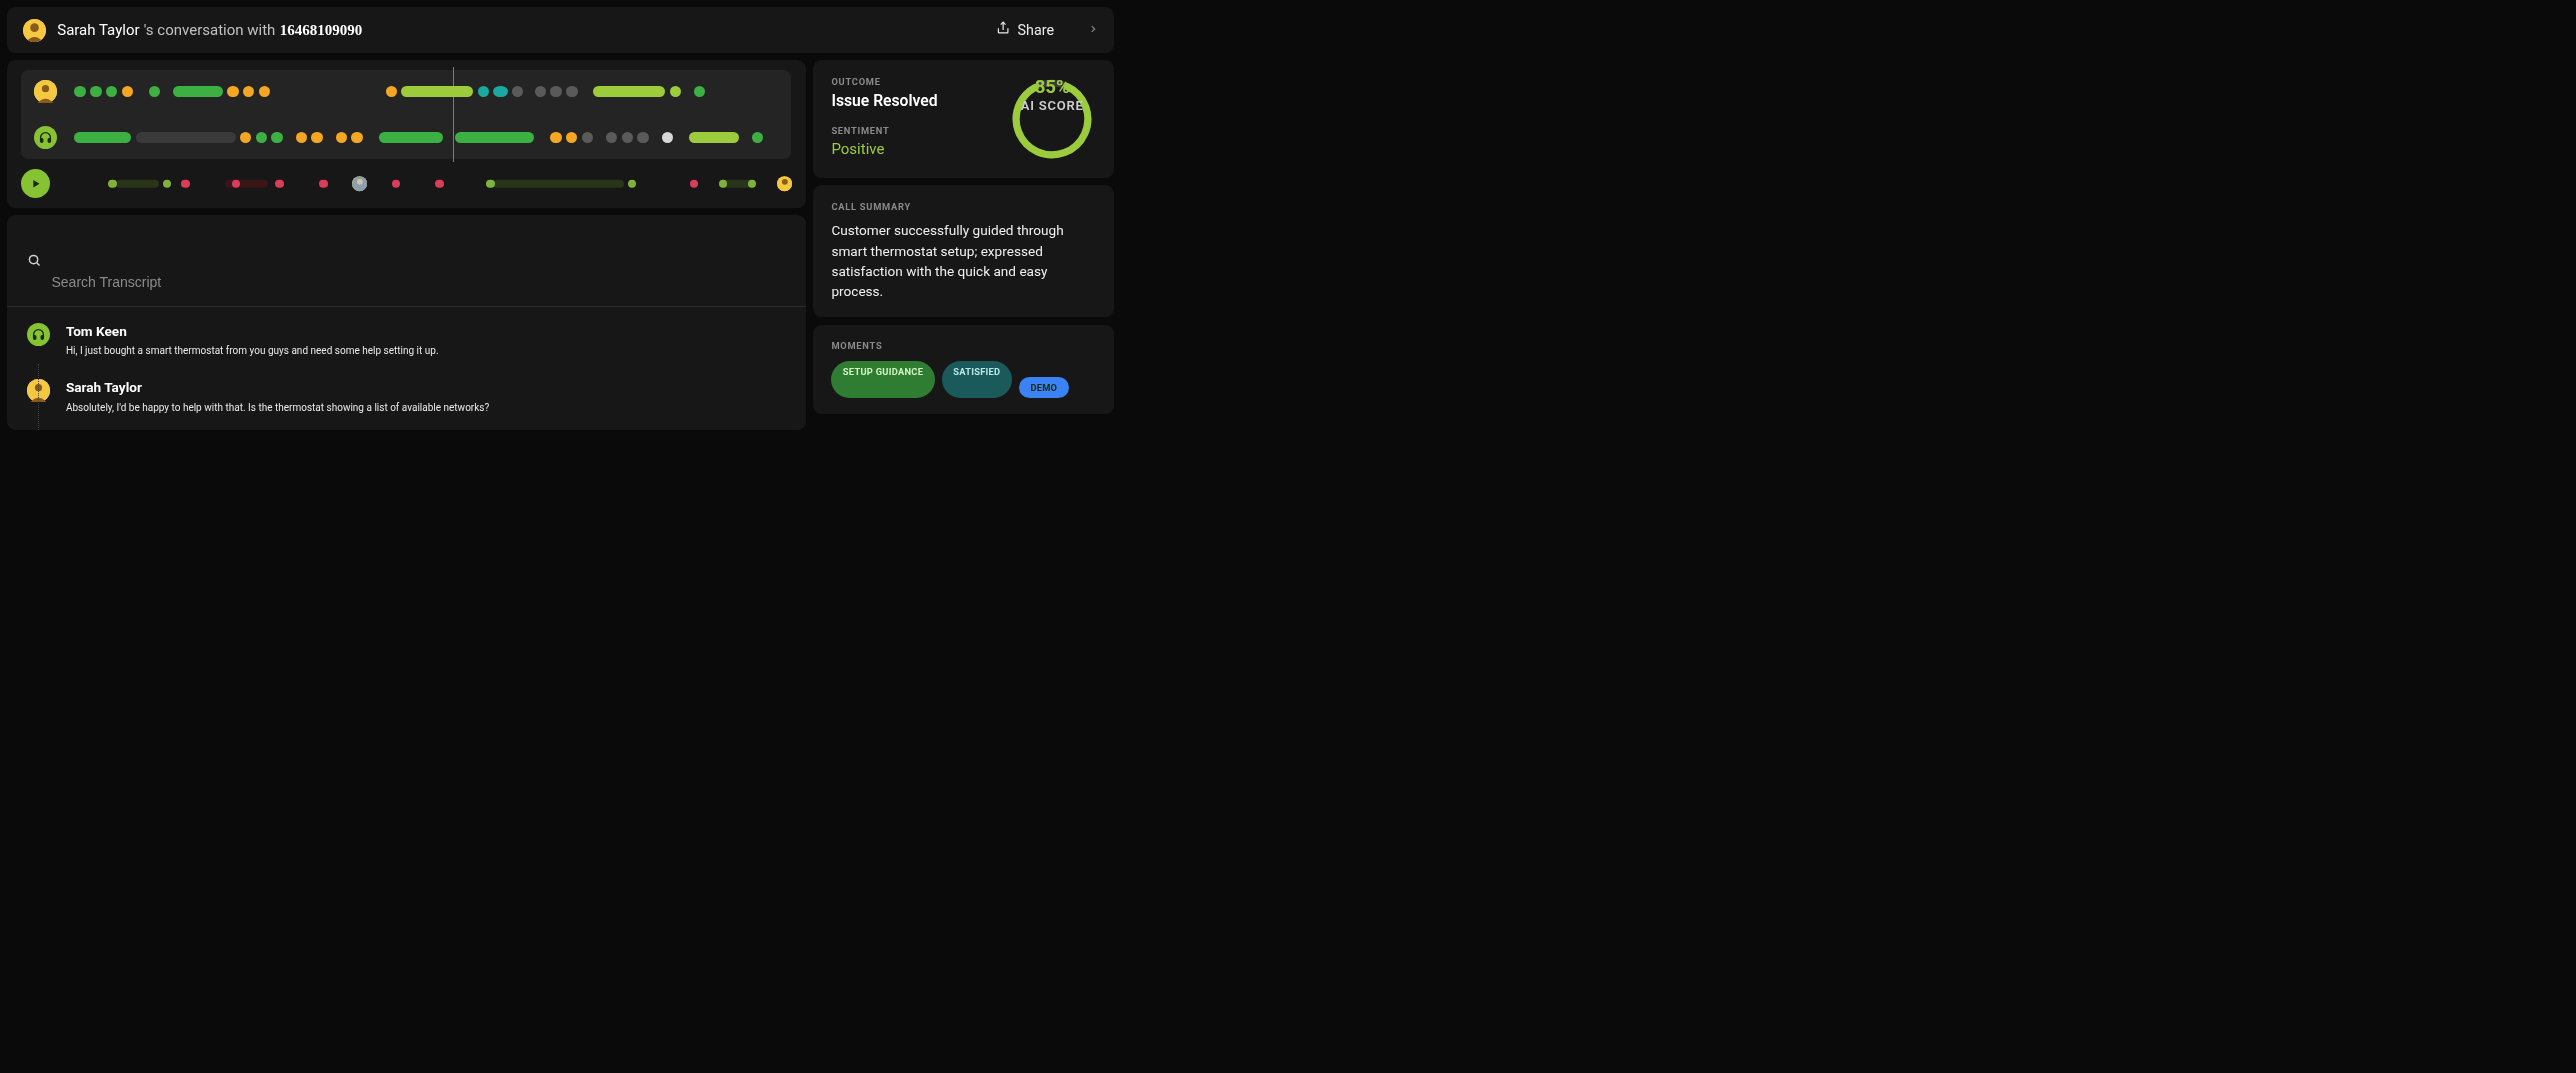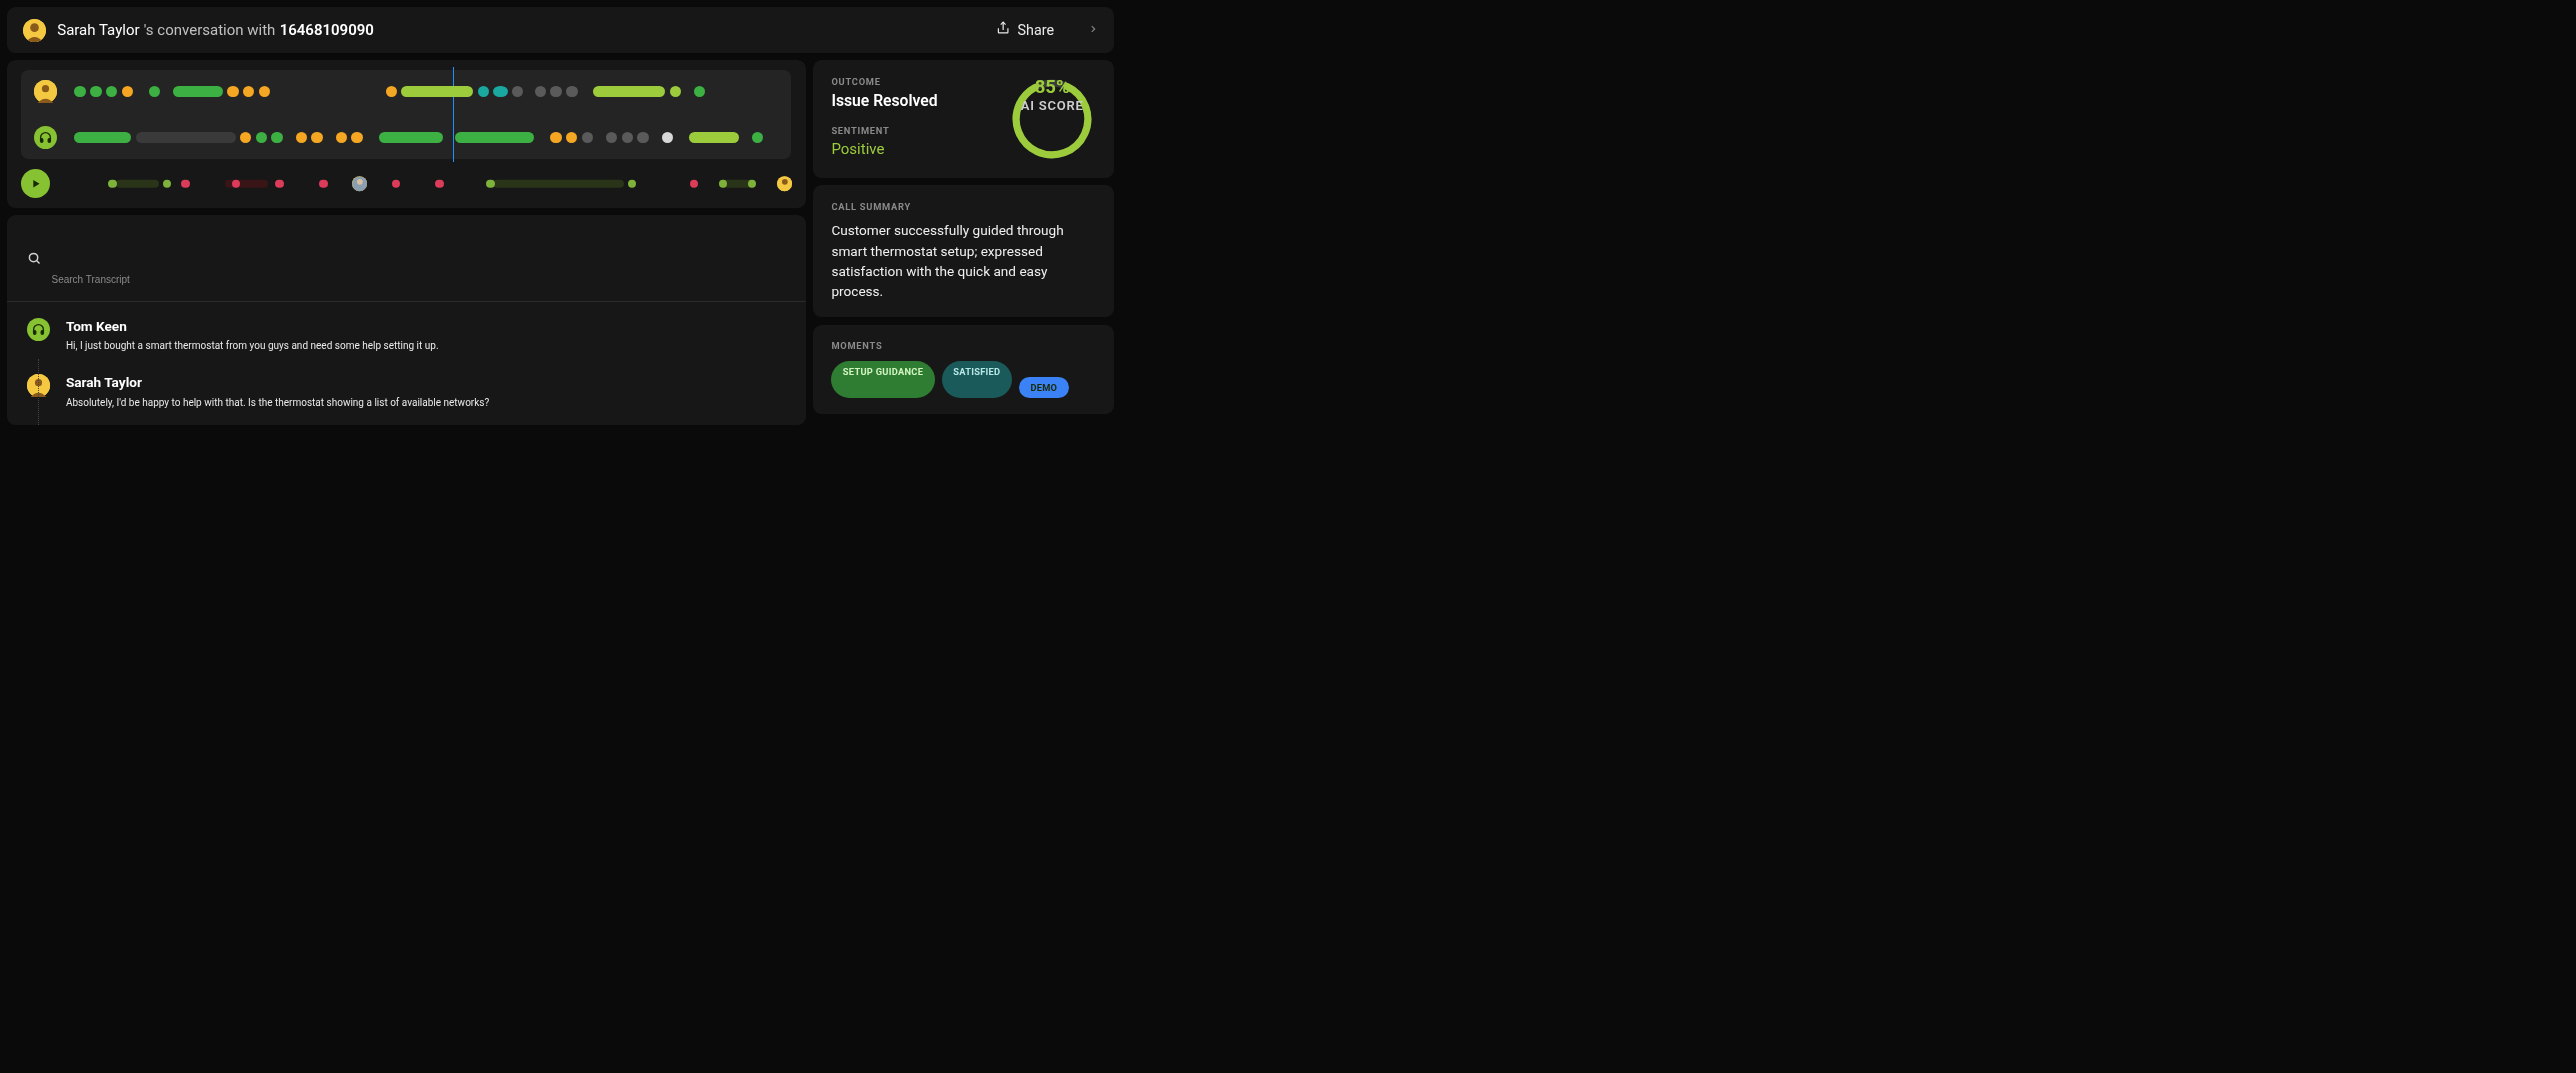--- a/index.html
+++ b/index.html
@@ -24,21 +24,21 @@
   }
   .avatar {
     width: 23px; height: 23px; border-radius: 50%;
     background: #f5c842;
     display:flex; align-items:center; justify-content:center;
     overflow:hidden;
   }
   .avatar svg { width:100%; height:100%; }
   .header-title { font-size: 15px; display:flex; gap:4.3px; align-items:center;}
   .header-title .dim { color:#c0c0c0; }
-  .header-title .num { color:#ffffff; font-weight:600; }
+  .header-title .num { color:#ffffff; font-weight:600;font-family:Liberation Serif, serif; }
   .header-spacer { flex:1; }
   .share-btn {
     display:flex; align-items:center; gap:7.2px;
     color:#eaeaea; font-size:14.3px; cursor:pointer;
     padding:4.3px 5.7px;
   }
   .chevron { margin-left:17px; color:#808080; }
   
   .cols { display:flex; gap:7.2px; }
   .left { flex:1; display:flex; flex-direction:column; gap:7.2px; }
@@ -101,21 +101,21 @@
     background:#f5c842; overflow:hidden;
   }
   
   
   .search-row {
     display:flex; align-items:center; gap:10px;
     padding:15.7px 20px; border-bottom:0.7px solid #2a2a2a;
   }
   .search-row input {
     flex:1; background:transparent; border:none; outline:none;
-    color:#fff; font-size:10px;margin-top:43px;
+    color:#fff; font-size:14px;margin-top:43px;
   }
   .search-row input::placeholder { color:#8a8a8a; }
   .search-icon { color:#d0d0d0; width:14.3px; height:14.3px;}
   
   .transcript { padding:15.7px 20px; display:flex; flex-direction:column; gap:21.5px; position:relative;}
   .msg { display:flex; gap:15.7px; }
   .msg .who2 {
     width:23px; height:23px; border-radius:50%; flex-shrink:0;
     display:flex; align-items:center; justify-content:center;
   }

